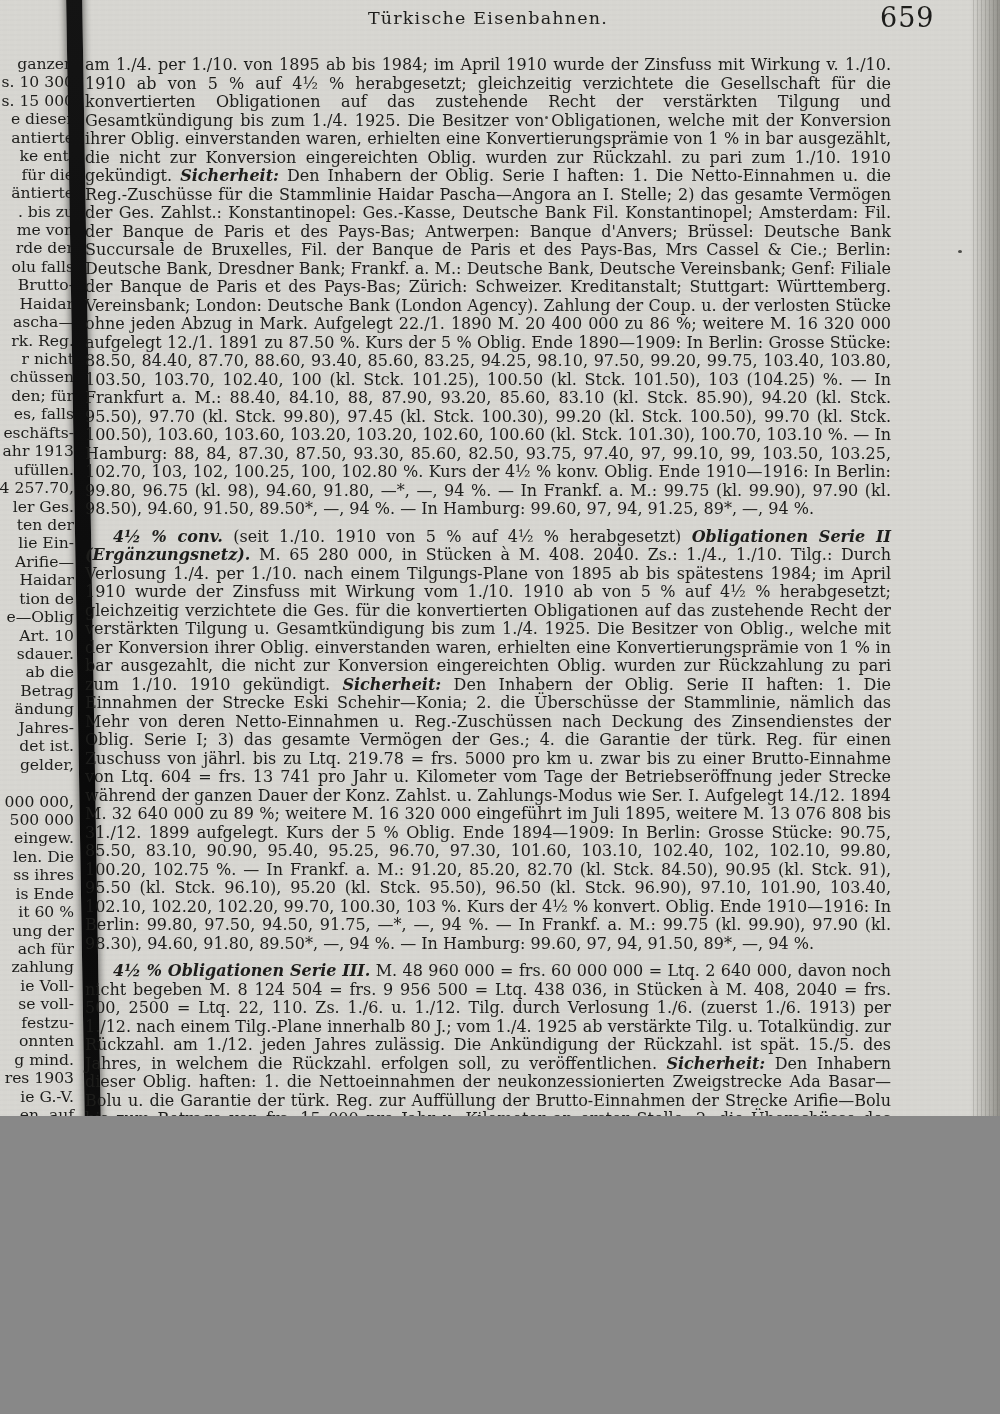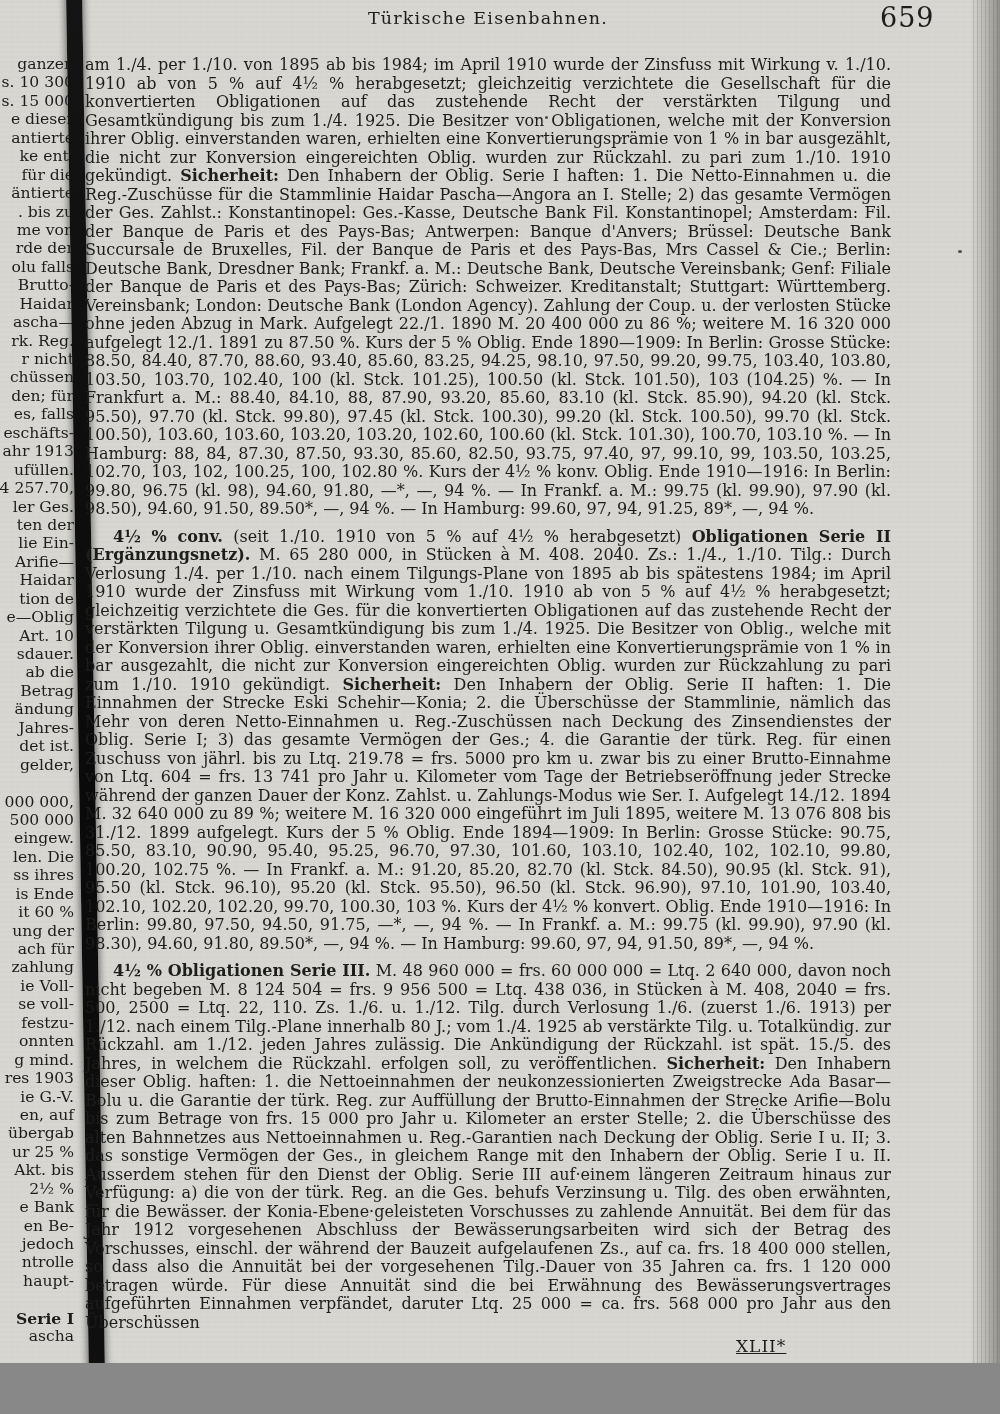--- a/index.html
+++ b/index.html
@@ -1,18 +1,18 @@
 <!DOCTYPE html>
 <html><head>
 <meta charset="utf-8">
 <style>
   html,body{margin:0;padding:0;background:#888;}
   .page{
     position:relative;
-    width:1000px;height:1363px;
+    width:1000px;height:1116px;
     margin:0 auto;
     background:#d7d6d1;
     background-image:
       repeating-linear-gradient(0deg, rgba(0,0,0,0.012) 0 2px, transparent 2px 5px),
       repeating-linear-gradient(90deg, rgba(255,255,255,0.02) 0 3px, transparent 3px 7px);
     overflow:hidden;
     font-family:"DejaVu Serif", serif;
     color:#1d1d1b;
   }
   
@@ -47,21 +47,21 @@
   .margin-line span{
     position:absolute;right:2px;top:0;white-space:nowrap;
   }
   .body-column{
     position:absolute;left:85px;top:56px;width:806px;
     font-size:16px;line-height:18.5px;
     text-align:justify;
   }
   .body-par{margin:0;padding:0;}
   .body-par.indent{text-indent:28px;margin-top:9px;}
-  .bold{font-weight:bold;}
+  .bold{font-weight:bold;font-style:italic;}
   .signature-mark{
     position:absolute;left:736px;top:1336px;font-size:17px;letter-spacing:1px;text-decoration:underline;
   }
   .speck{position:absolute;background:#4a4a46;border-radius:50%;}
   .speck.s1{left:545px;top:116px;width:3px;height:3px;}
   .speck.s2{left:620px;top:137px;width:2px;height:2px;}
   .speck.s3{left:958px;top:250px;width:4px;height:3px;}
 </style>
 </head>
 <body>

